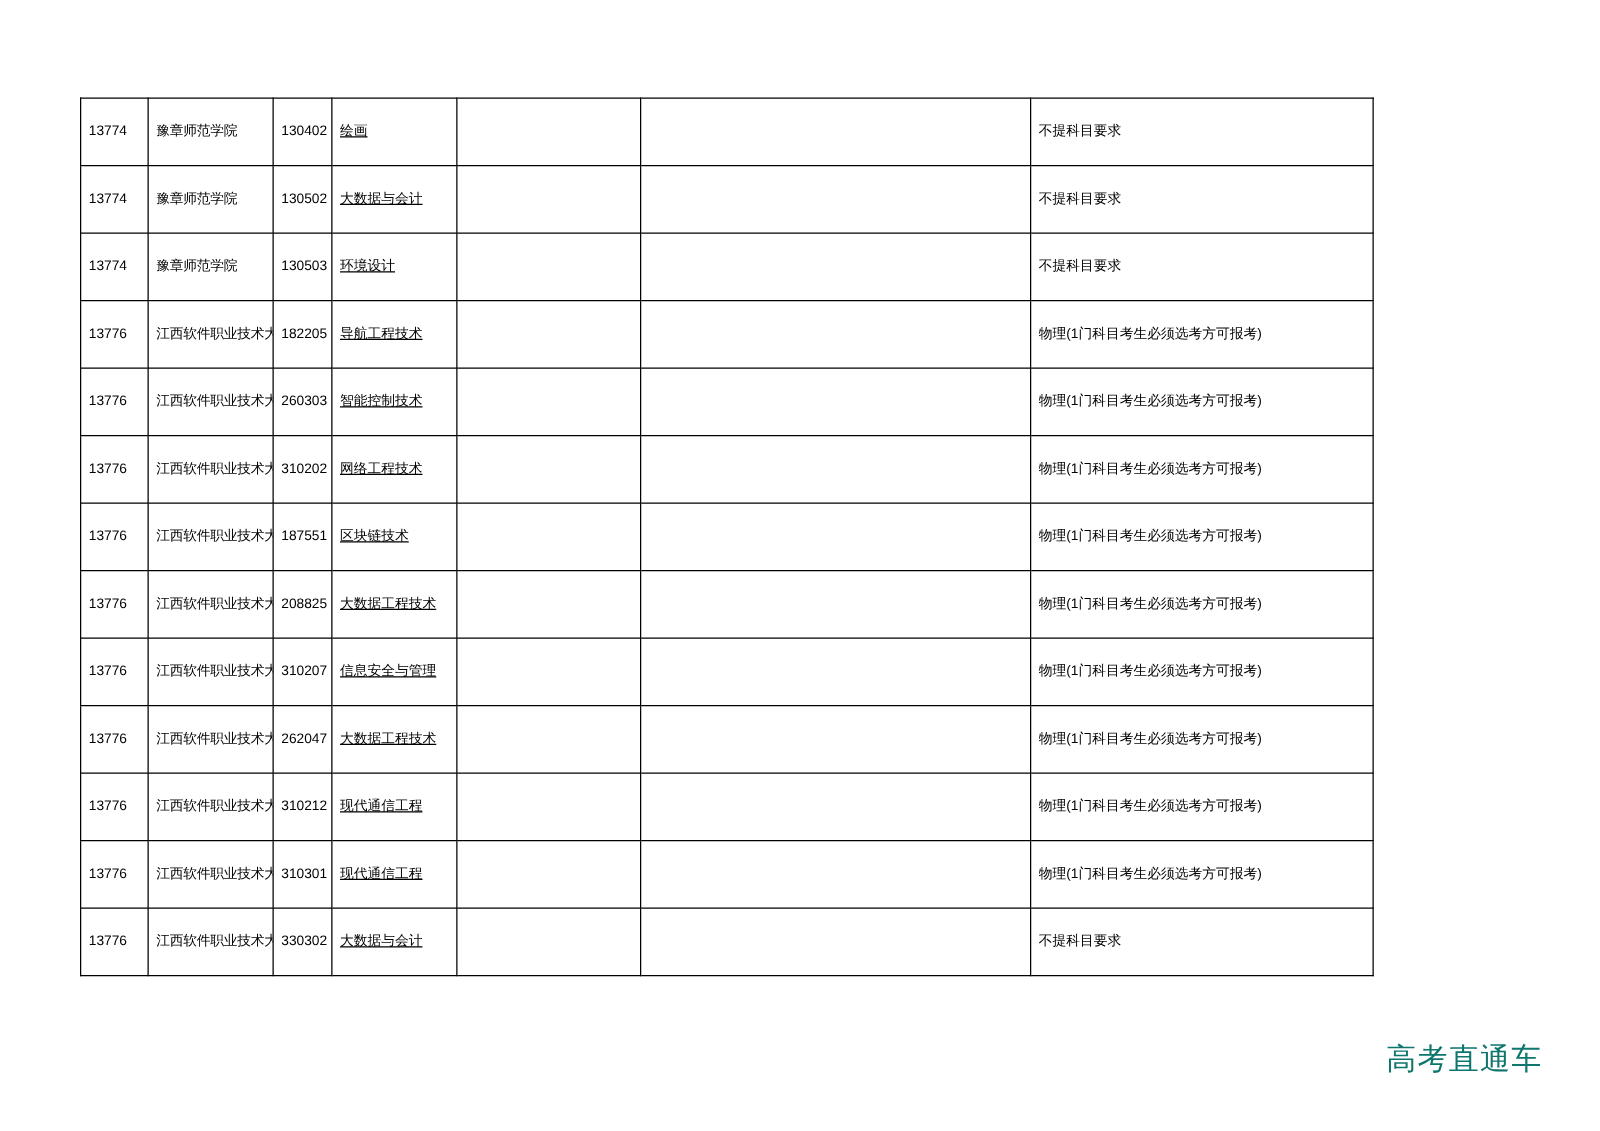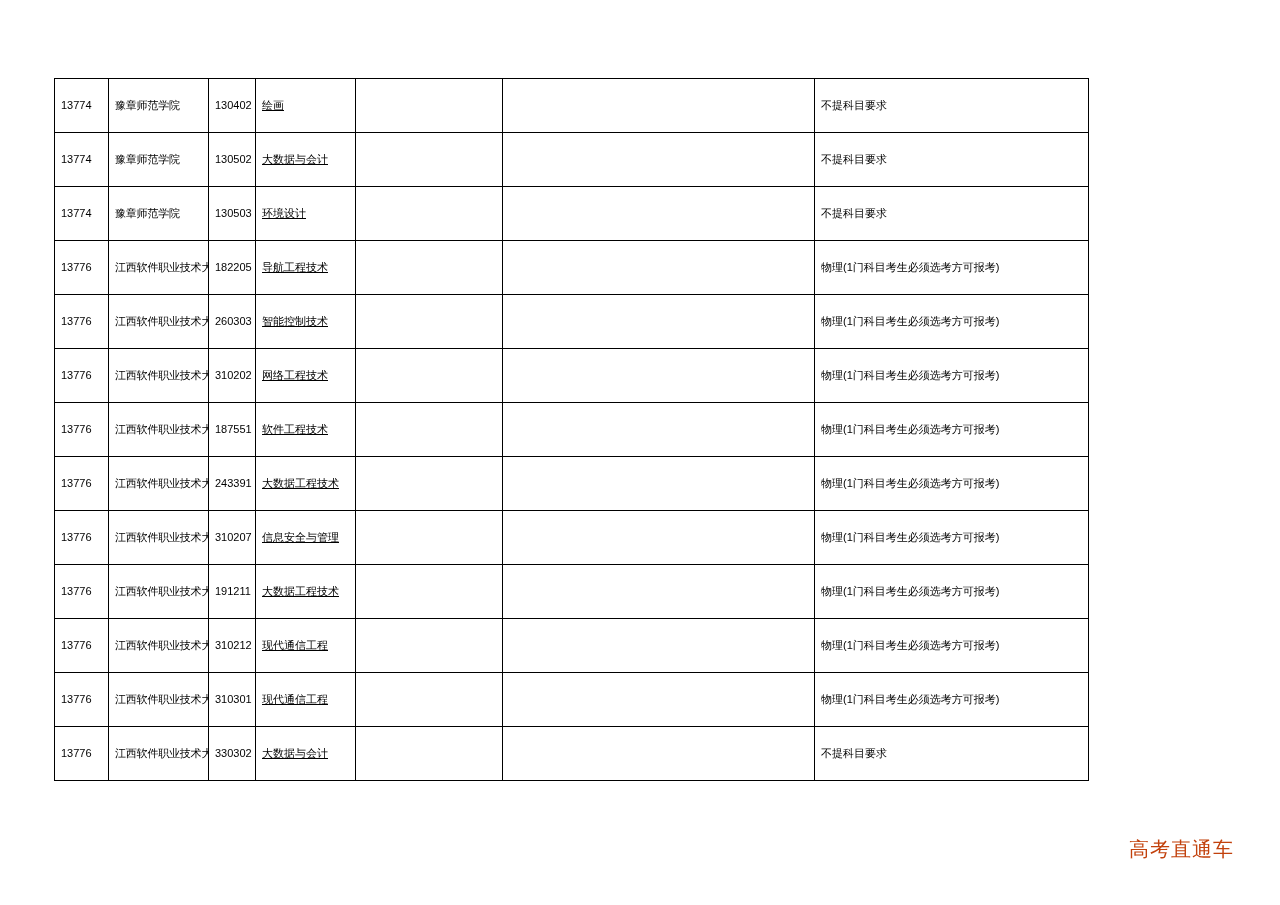--- a/index.html
+++ b/index.html
@@ -17,21 +17,21 @@
   }
   .page {
     position: absolute;
     left: 0;
     top: 0;
     width: 1280px;
     height: 905px;
   }
   table.data-table {
     position: absolute;
-    left: 54px;
+    left: 64px;
     top: 78px;
     width: 1034px;
     border-collapse: collapse;
     table-layout: fixed;
     padding-left: 14px;
   }
   table.data-table td {
     border: 1px solid #000000;
     padding: 0 6px;
     height: 53px;
@@ -53,22 +53,22 @@
   td.school  { font-size: 11px; letter-spacing: -0.2px; }
   td.major   { font-size: 11px; }
   td.name    { font-size: 12px; text-decoration: underline; }
   td.blank   { }
   td.req     { font-size: 11px; margin-left: 13px; }
 
   .watermark {
     position: absolute;
     right: 46px;
     bottom: 42px;
-    font-size: 20px;
-    color: #c2410c;
+    font-size: 24px;
+    color: #0f766e;
     letter-spacing: 1px;
     font-family: "Liberation Sans", "DejaVu Sans", sans-serif;
   }
 </style>
 </head>
 <body>
 
 <div class="page">
 
   <table class="data-table">
@@ -133,47 +133,47 @@
           <td class="major">310202</td>
           <td class="name">网络工程技术</td>
           <td class="blank"></td>
           <td class="blank"></td>
           <td class="req">物理(1门科目考生必须选考方可报考)</td>
         </tr>
         <tr>
           <td class="code">13776</td>
           <td class="school">江西软件职业技术大</td>
           <td class="major">187551</td>
-          <td class="name">软件工程技术</td>
-          <td class="blank"></td>
-          <td class="blank"></td>
-          <td class="req">物理(1门科目考生必须选考方可报考)</td>
-        </tr>
-        <tr>
-          <td class="code">13776</td>
-          <td class="school">江西软件职业技术大</td>
-          <td class="major">243391</td>
+          <td class="name">区块链技术</td>
+          <td class="blank"></td>
+          <td class="blank"></td>
+          <td class="req">物理(1门科目考生必须选考方可报考)</td>
+        </tr>
+        <tr>
+          <td class="code">13776</td>
+          <td class="school">江西软件职业技术大</td>
+          <td class="major">208825</td>
           <td class="name">大数据工程技术</td>
           <td class="blank"></td>
           <td class="blank"></td>
           <td class="req">物理(1门科目考生必须选考方可报考)</td>
         </tr>
         <tr>
           <td class="code">13776</td>
           <td class="school">江西软件职业技术大</td>
           <td class="major">310207</td>
           <td class="name">信息安全与管理</td>
           <td class="blank"></td>
           <td class="blank"></td>
           <td class="req">物理(1门科目考生必须选考方可报考)</td>
         </tr>
         <tr>
           <td class="code">13776</td>
           <td class="school">江西软件职业技术大</td>
-          <td class="major">191211</td>
+          <td class="major">262047</td>
           <td class="name">大数据工程技术</td>
           <td class="blank"></td>
           <td class="blank"></td>
           <td class="req">物理(1门科目考生必须选考方可报考)</td>
         </tr>
         <tr>
           <td class="code">13776</td>
           <td class="school">江西软件职业技术大</td>
           <td class="major">310212</td>
           <td class="name">现代通信工程</td>

